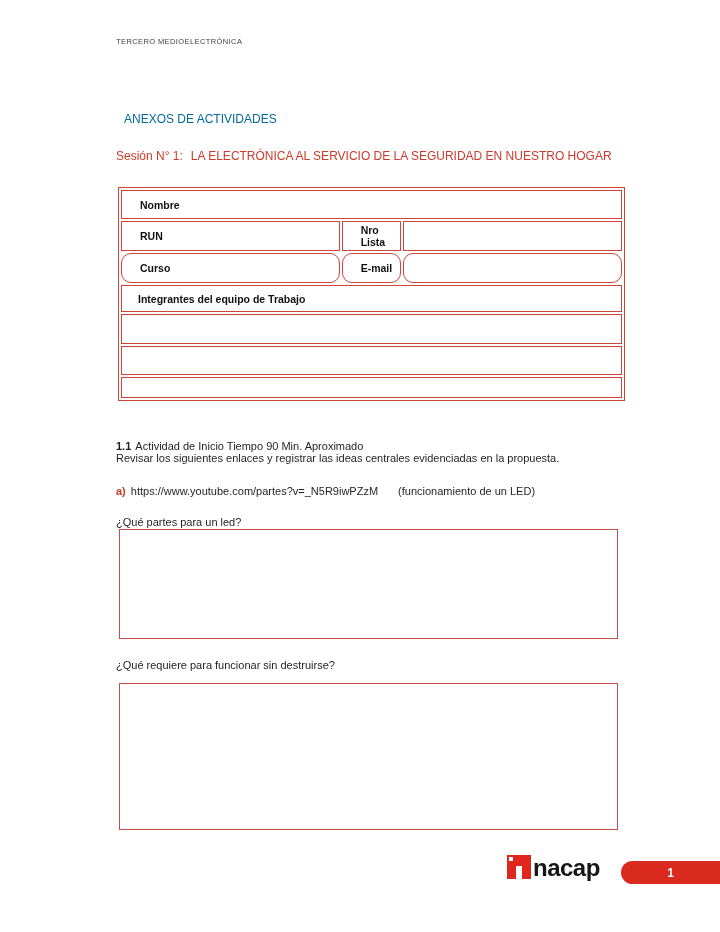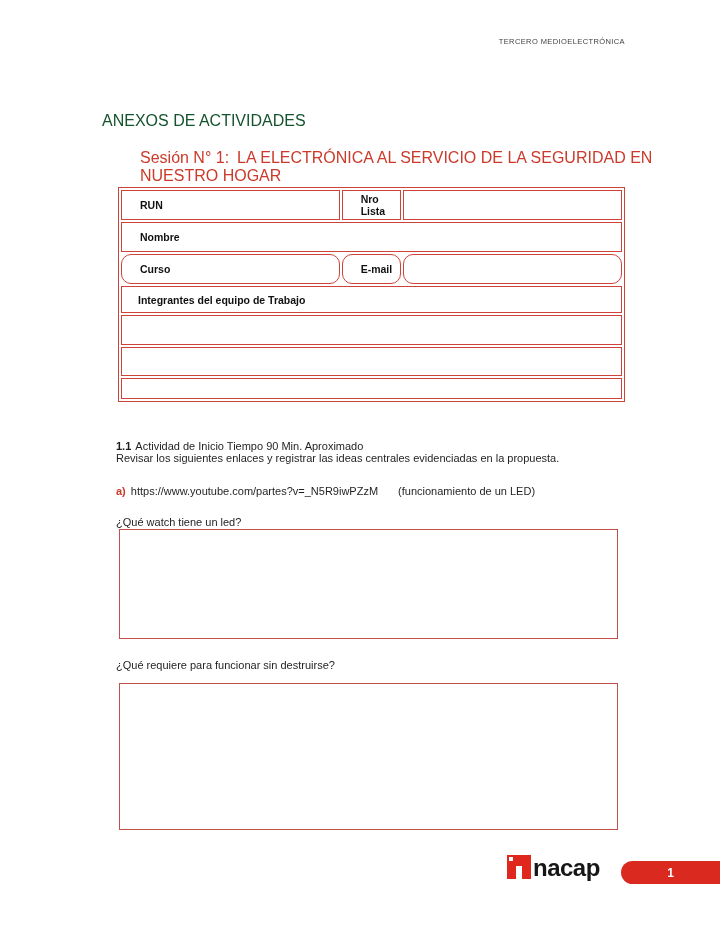--- a/index.html
+++ b/index.html
@@ -10,32 +10,32 @@
     background: #ffffff;
     font-family: "Liberation Sans", sans-serif;
     color: #1f1f1f;
     overflow: hidden;
   }
 
   
   .doc-header {
     position: absolute;
     top: 37px; left: 116px; width: 509px;
-    display: flex; justify-content: flex-end;
+    display: flex; justify-content: flex-start;
     font-size: 7.5px; letter-spacing: 0.4px; color: #3f3f3f;
   }
 
   
   .title-main {
-    position: absolute; top: 112px; left: 102px;
-    font-size: 16px; color: #14532d; font-weight: 400;
+    position: absolute; top: 112px; left: 124px;
+    font-size: 12px; color: #0369a1; font-weight: 400;
   }
   .title-session {
     position: absolute; top: 149px; left: 116px;
-    font-size: 16px; color: #cb3a2a; font-weight: 400; margin-left: 24px;
+    font-size: 12px; color: #cb3a2a; font-weight: 400;
   }
   .title-session .session-title { margin-left: 8px; }
 
   
   .form-table {
     position: absolute; top: 187px; left: 118px;
     width: 507px;
     border-collapse: separate;
     border-spacing: 2px;
     border: 1px solid #d04338;
@@ -129,26 +129,26 @@
   </div>
 
   <table class="form-table">
     <colgroup>
       <col style="width:44%">
         <col style="width:12%">
         <col style="width:44%">
     </colgroup>
     <tbody>
         <tr>
+      <td colspan="3">Nombre</td>
+    </tr>
+    <tr>
       <td>RUN</td>
       <td>Nro Lista</td>
       <td></td>
-    </tr>
-    <tr>
-      <td colspan="3">Nombre</td>
     </tr>
     <tr>
       <td>Curso</td>
       <td>E-mail</td>
       <td></td>
     </tr>
     <tr>
       <td colspan="3">Integrantes del equipo de Trabajo</td>
     </tr>
     <tr>
@@ -166,21 +166,21 @@
   <div class="activity-heading">
     <span class="num">1.1</span><span>Actividad de Inicio Tiempo 90 Min. Aproximado</span>
   </div>
 
   <div class="instruction">Revisar los siguientes enlaces y registrar las ideas centrales evidenciadas en la propuesta.</div>
 
   <div class="link-line">
     <span class="marker">a)</span><a class="url" href="#">https://www.youtube.com/partes?v=_N5R9iwPZzM</a><span class="note">(funcionamiento de un LED)</span>
   </div>
 
-  <div class="question q1">¿Qué watch tiene un led?</div>
+  <div class="question q1">¿Qué partes para un led?</div>
   <div class="answer-box b1"></div>
 
   <div class="question q2">¿Qué requiere para funcionar sin destruirse?</div>
   <div class="answer-box b2"></div>
 
   <div class="footer-logo">
     <div class="logo-mark">
       <div class="dot"></div>
       <div class="notch"></div>
     </div>

